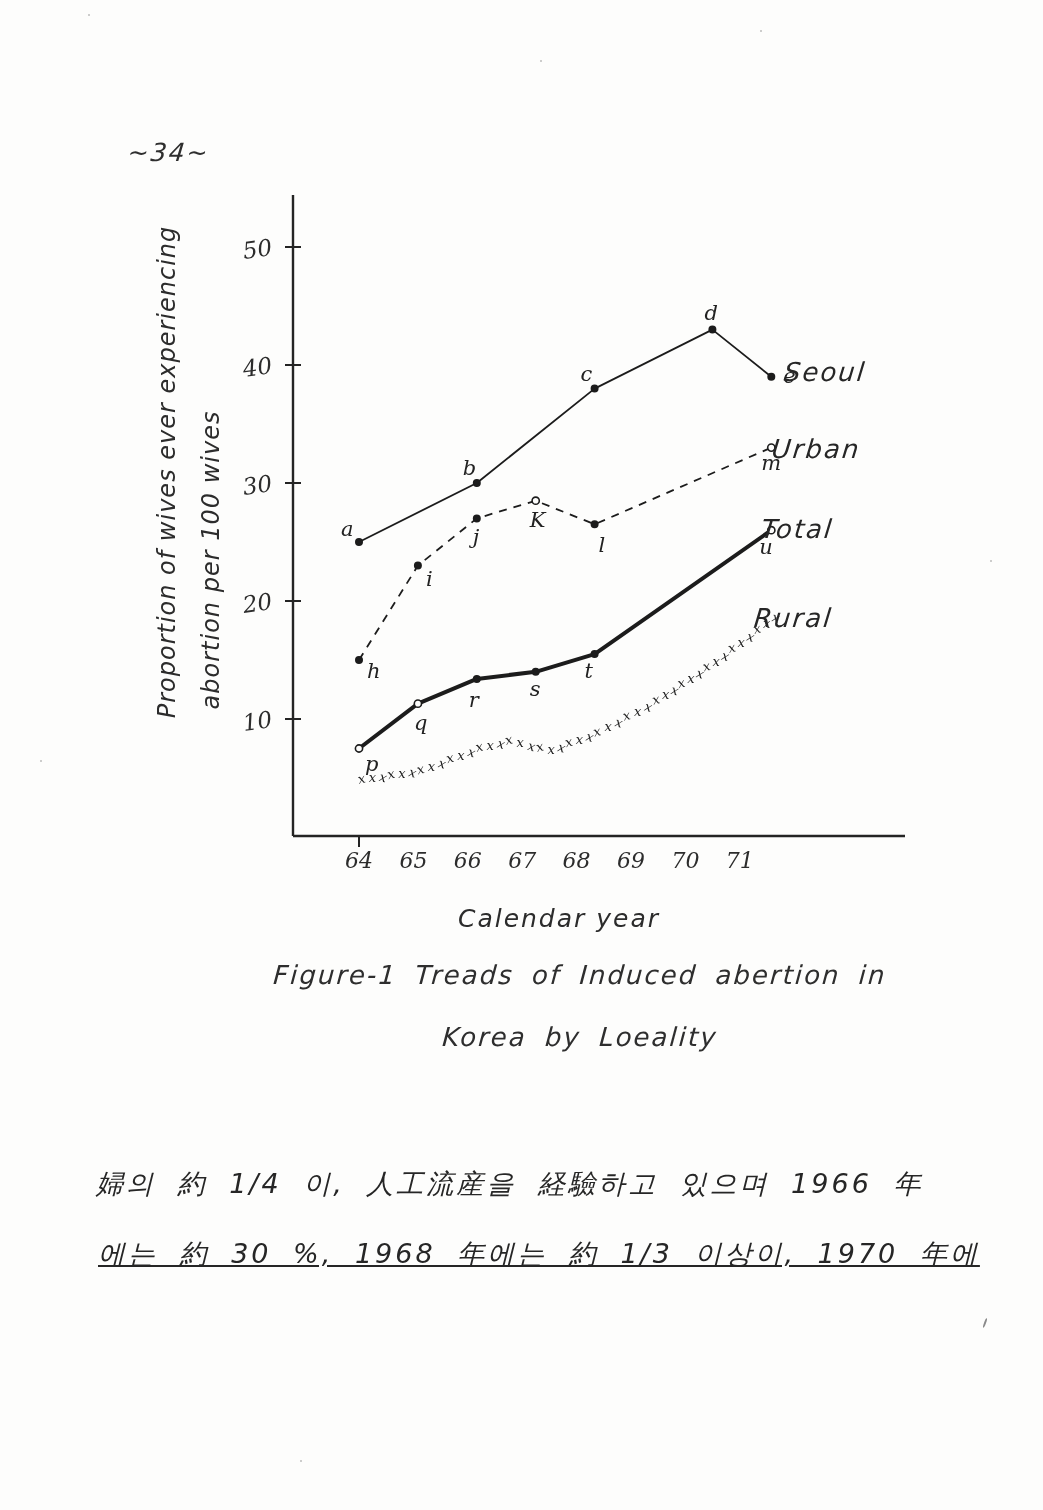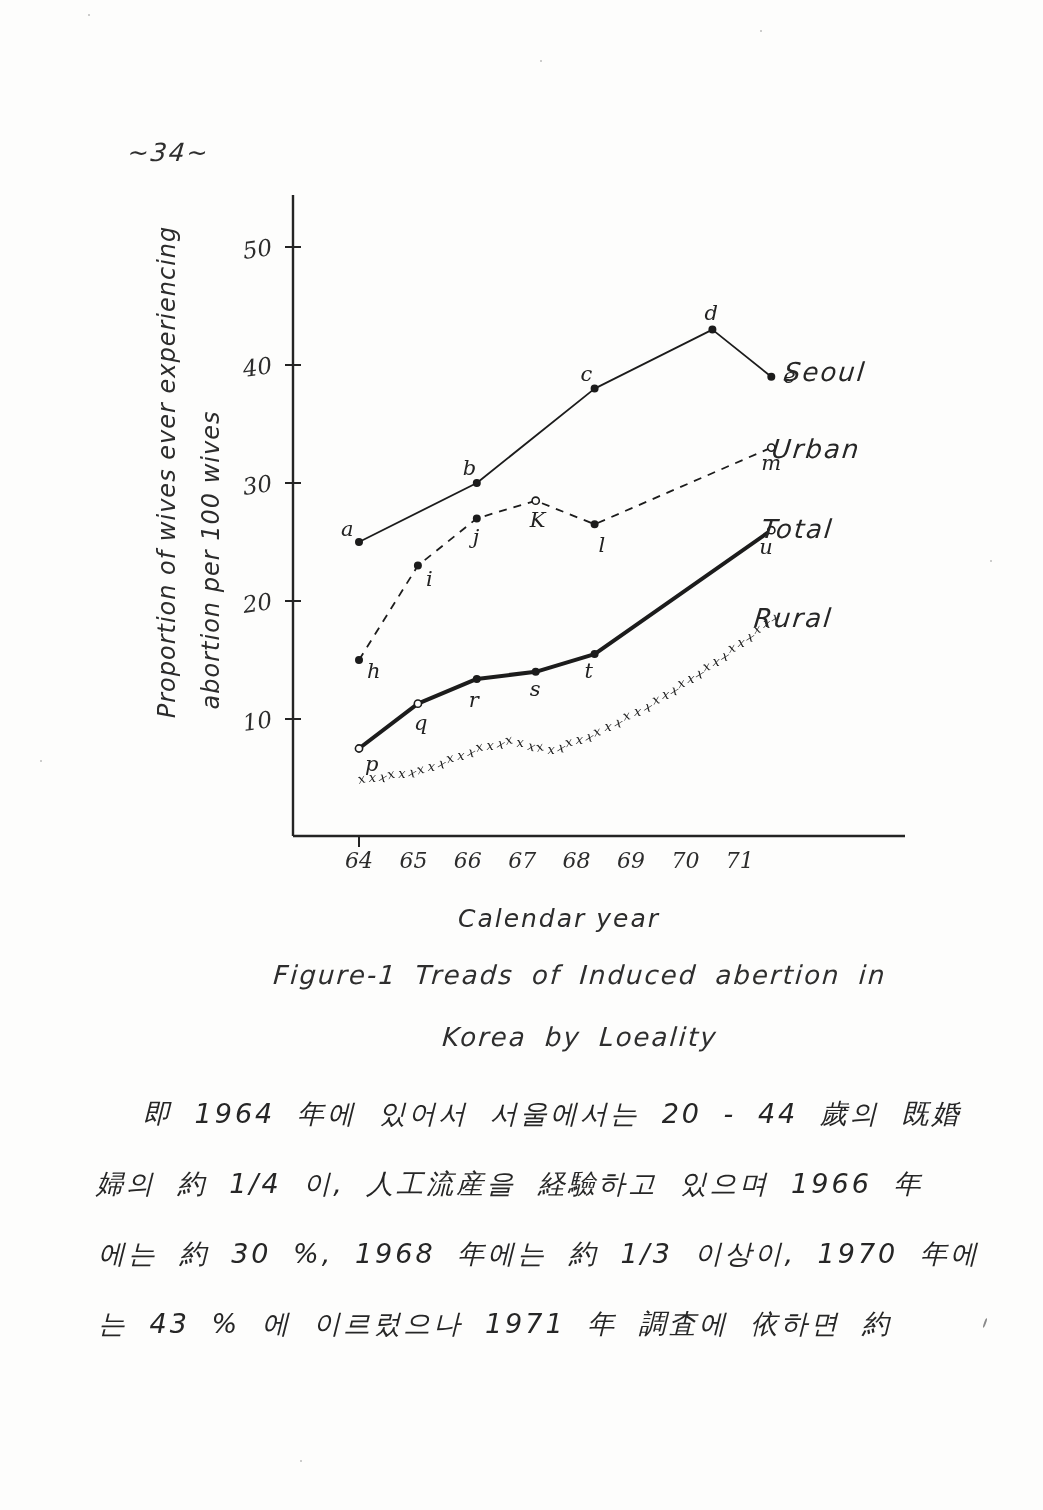--- a/index.html
+++ b/index.html
@@ -35,21 +35,21 @@
   }
   .caption-1 { top:960px; }
   .caption-2 { top:1022px; }
   .body-line {
     position:absolute; font-size:27px; letter-spacing:3px;
     word-spacing:10px; font-style:italic; white-space:nowrap;
     color:#262626;
   }
   .body-line-1 { left:143px; top:1096px; }
   .body-line-2 { left:96px;  top:1166px; }
-  .body-line-3 { left:98px;  top:1236px; }
+  .body-line-3 { left:98px;  top:1236px;text-decoration:underline; }
   .body-line-4 { left:98px;  top:1306px; }
   .speck { position:absolute; width:2px; height:2px; background:#bdbdbd; border-radius:50%; }
 </style>
 </head>
 <body>
 
 <div class="page">
 
   <div class="page-number hw">~34~</div>
 
@@ -172,24 +172,22 @@
         <text transform="translate(634.5 463.9) rotate(-14)" class="rural-x">x</text>
         <text transform="translate(642.9 457.5) rotate(0)" class="rural-x">x</text>
         <text transform="translate(651.3 451.1) rotate(14)" class="rural-x">x</text>
         <text x="681.3" y="457.1" class="series-label" transform="skewX(-6)">Rural</text>
       </g>
     </svg>
 
   <div class="caption caption-1 hw">Figure-1   Treads of Induced abertion in</div>
   <div class="caption caption-2 hw">Korea  by  Loeality</div>
 
-  <div class="body-line body-line-1 hw">即 1964 年에  있어서  서울에서는  20 - 44 歲의  既婚</div>
   <div class="body-line body-line-2 hw">婦의  約 1/4 이,  人工流産을  経驗하고  있으며  1966 年</div>
   <div class="body-line body-line-3 hw">에는  約 30 %,  1968 年에는  約 1/3 이상이,  1970 年에</div>
-  <div class="body-line body-line-4 hw">는  43 % 에  이르렀으나  1971 年  調査에  依하면  約</div>
 
   <div class="speck" style="left:88px; top:14px;"></div>
   <div class="speck" style="left:540px; top:60px;"></div>
   <div class="speck" style="left:760px; top:30px;"></div>
   <div class="speck" style="left:40px; top:760px;"></div>
   <div class="speck" style="left:990px; top:560px;"></div>
   <div class="speck" style="left:984px; top:1318px; width:2px; height:10px; transform:rotate(20deg); background:#8a8a8a;"></div>
   <div class="speck" style="left:300px; top:1460px;"></div>
 </div>
 

